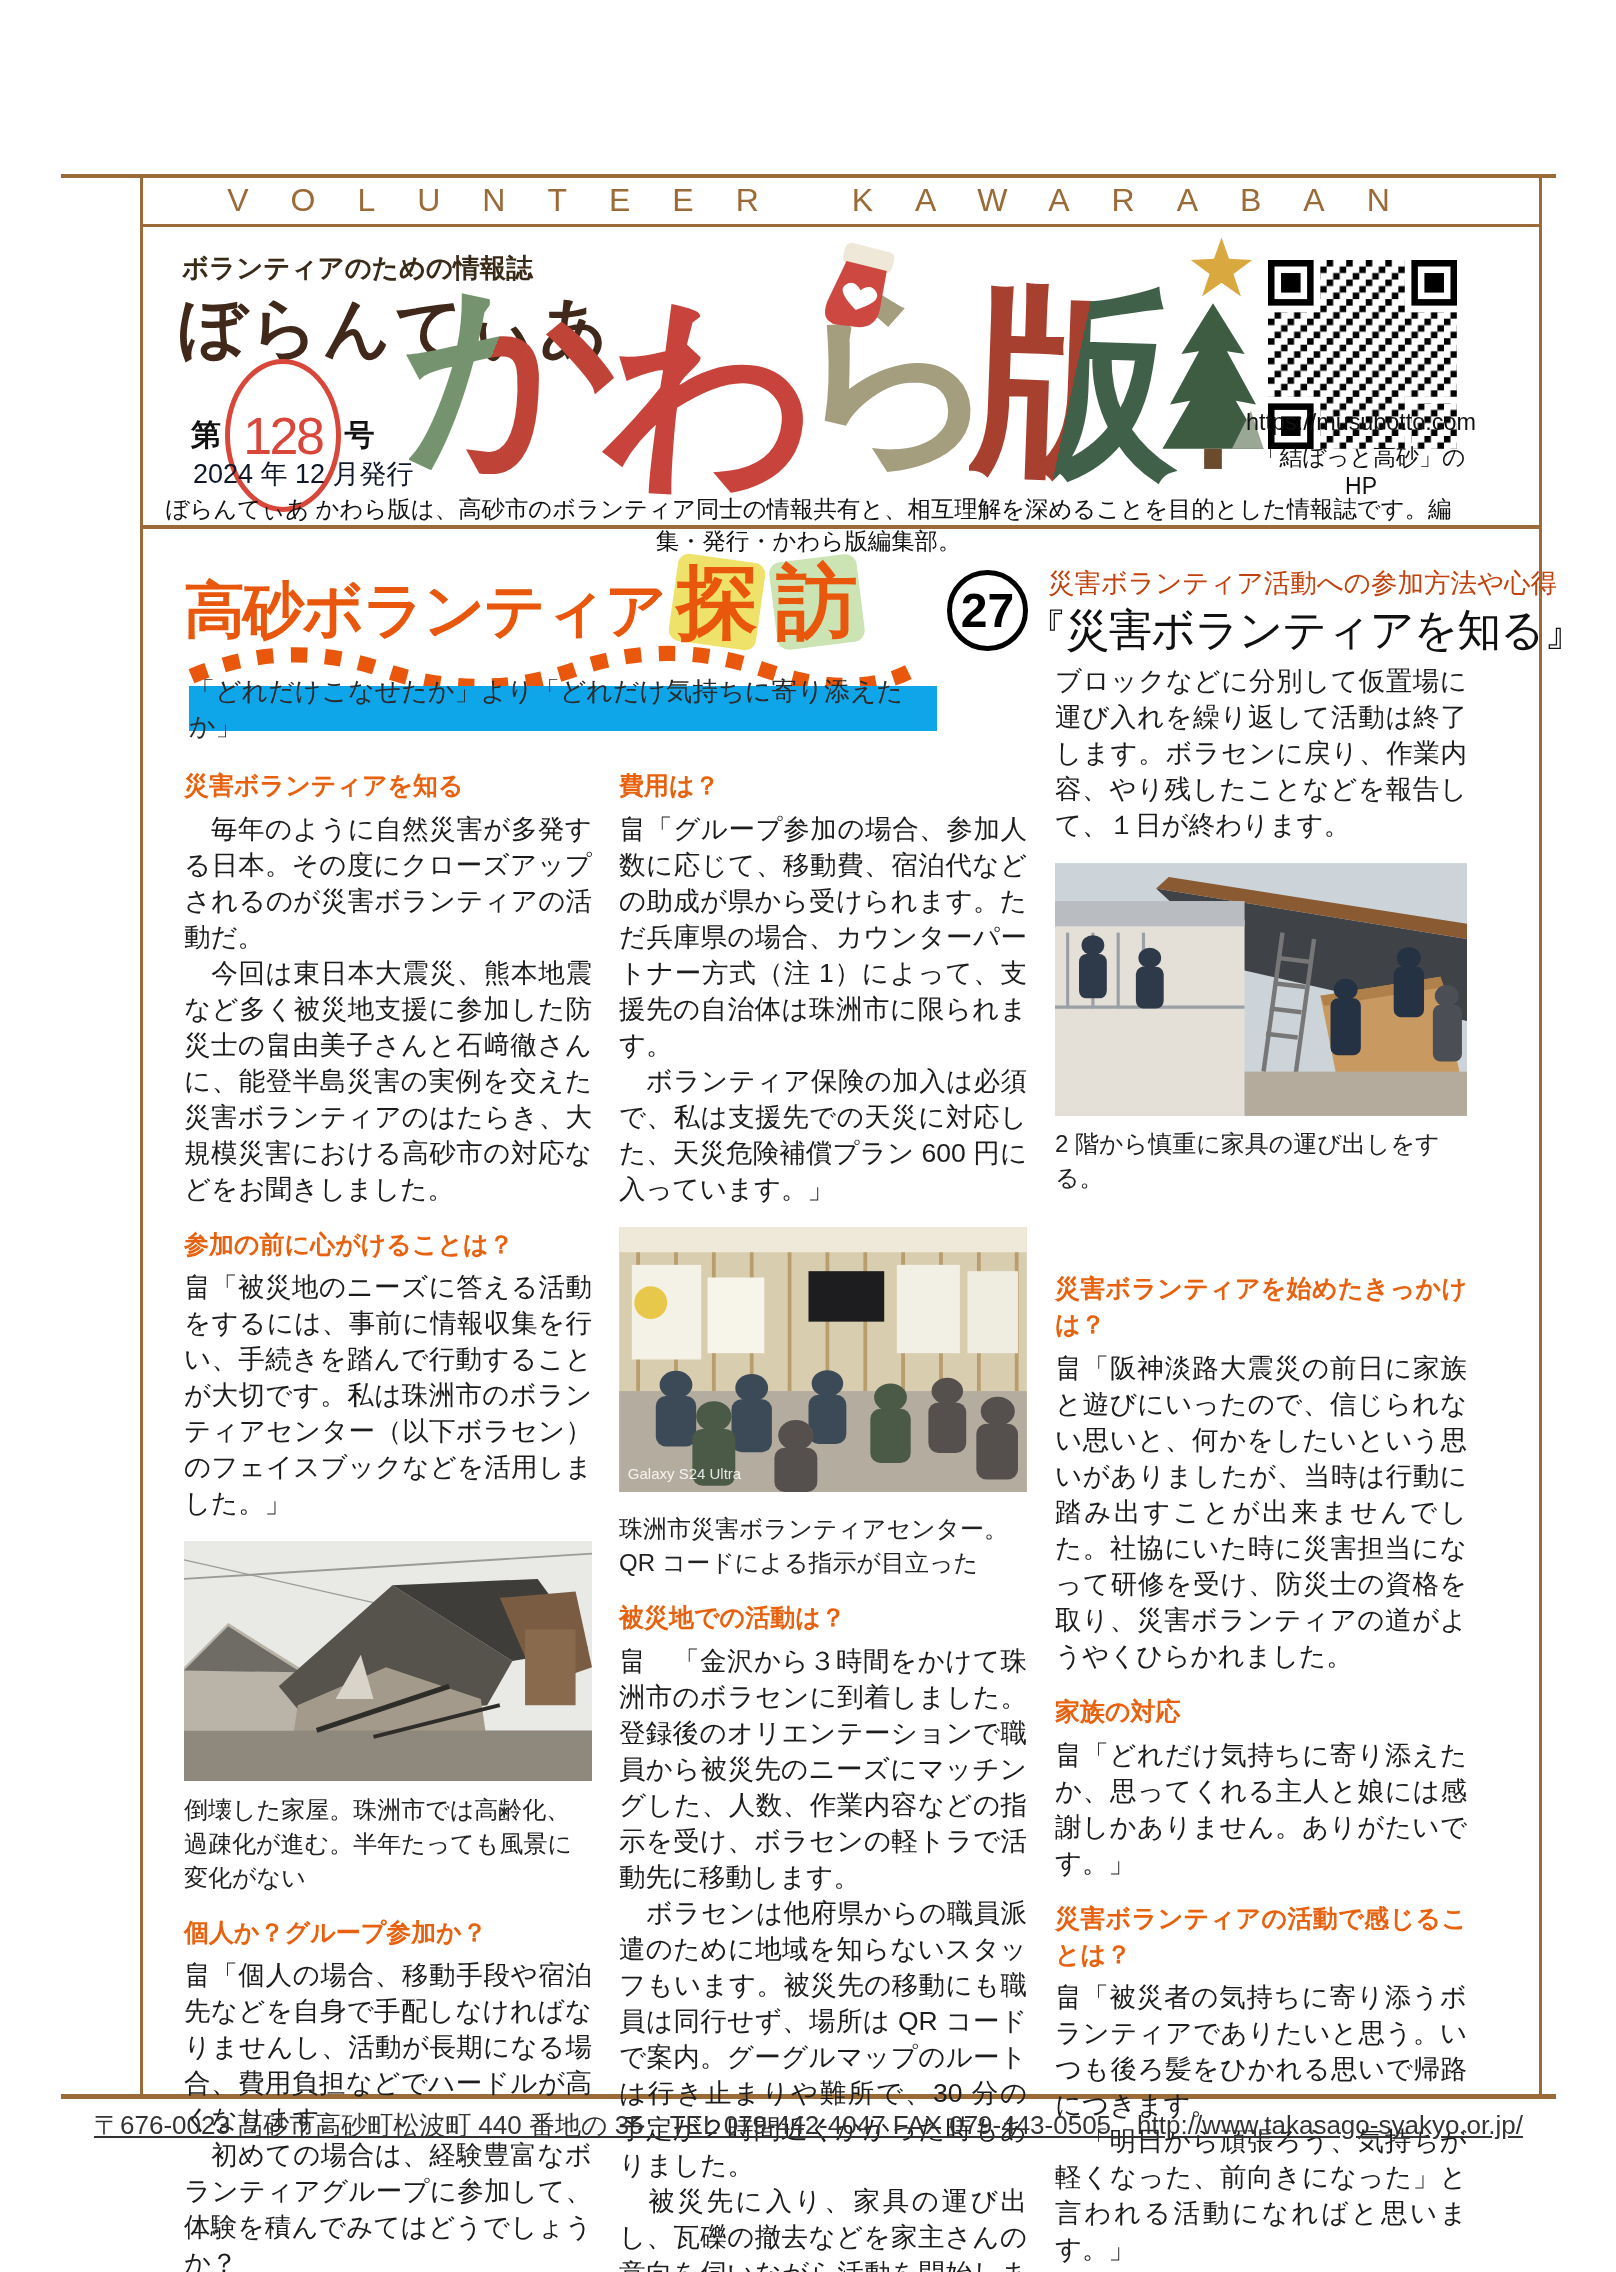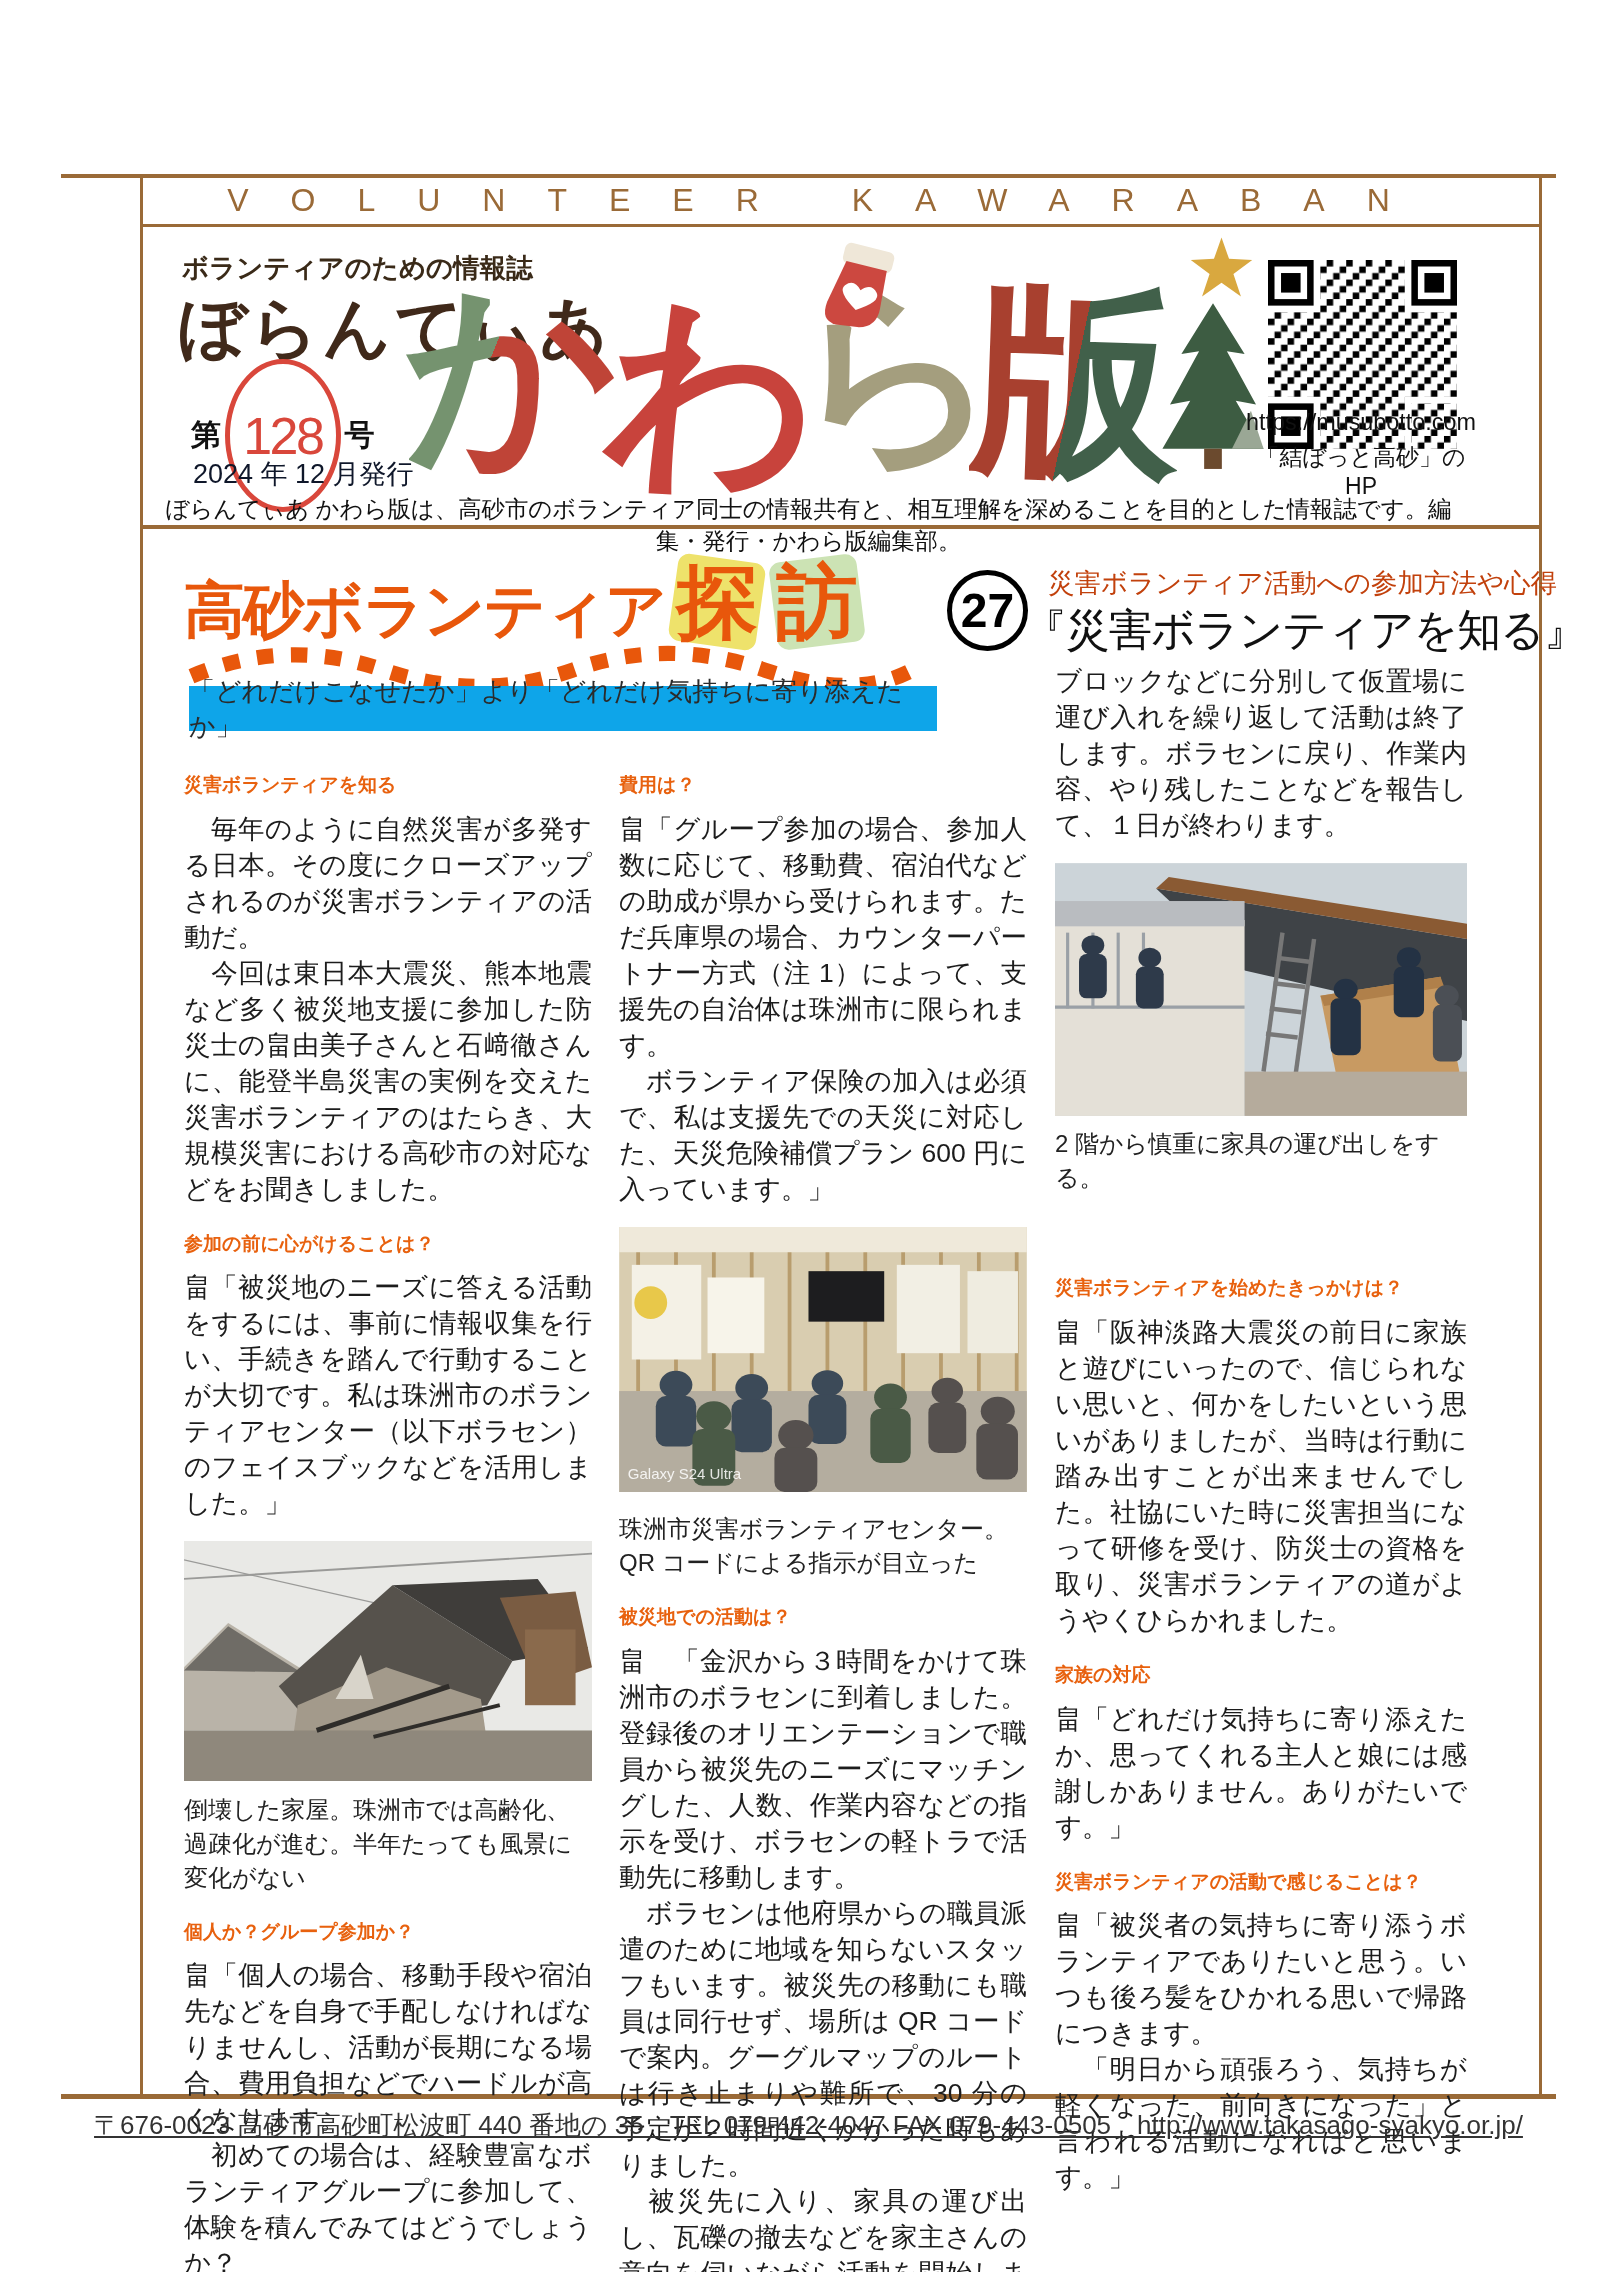--- a/index.html
+++ b/index.html
@@ -47,21 +47,21 @@
            font-size:48px;font-weight:bold;color:#000;background:#fff;}
   .kicker{position:absolute;left:1048px;top:565px;font-size:26.5px;color:#c2410c;}
   .f-title{position:absolute;left:1023px;top:601px;font-size:44px;color:#111;font-weight:500;letter-spacing:-1.3px;white-space:nowrap;}
   .hl-bar{position:absolute;left:189px;top:686px;width:748px;height:45px;background:#0ea5e9;
           display:flex;align-items:center;justify-content:center;font-size:26px;color:#2b2b2b;}
   
   .col{position:absolute;font-size:26.5px;line-height:36px;text-align:justify;color:#1c1c1c;}
   .col1{left:184px;top:767px;width:408px;}
   .col2{left:619px;top:767px;width:408px;}
   .col3{left:1055px;top:663px;width:412px;}
-  .col .h{color:#e8610e;font-weight:bold;font-size:19px;margin:19px 0 7.6px;}
+  .col .h{color:#e8610e;font-weight:bold;font-size:25px;margin:19px 0 7.6px;}
   .col .p{margin:0;}
   .col > :first-child{margin-top:0;}
   .photo{display:block;margin:20px 0 0;}
   .caption{font-size:24px;line-height:34px;margin:11.4px 0 0;color:#222;text-align:left;}
   .mt-lg{margin-top:75px !important;}
   .watermark-wrap{position:relative;}
   .wm{position:absolute;left:8.8px;bottom:8.8px;font-size:15px;color:rgba(255,255,255,.85);}
   
   .footer{position:absolute;left:0;top:2108px;width:1617px;text-align:center;font-size:26px;color:#333;text-decoration:underline;}
 </style>

